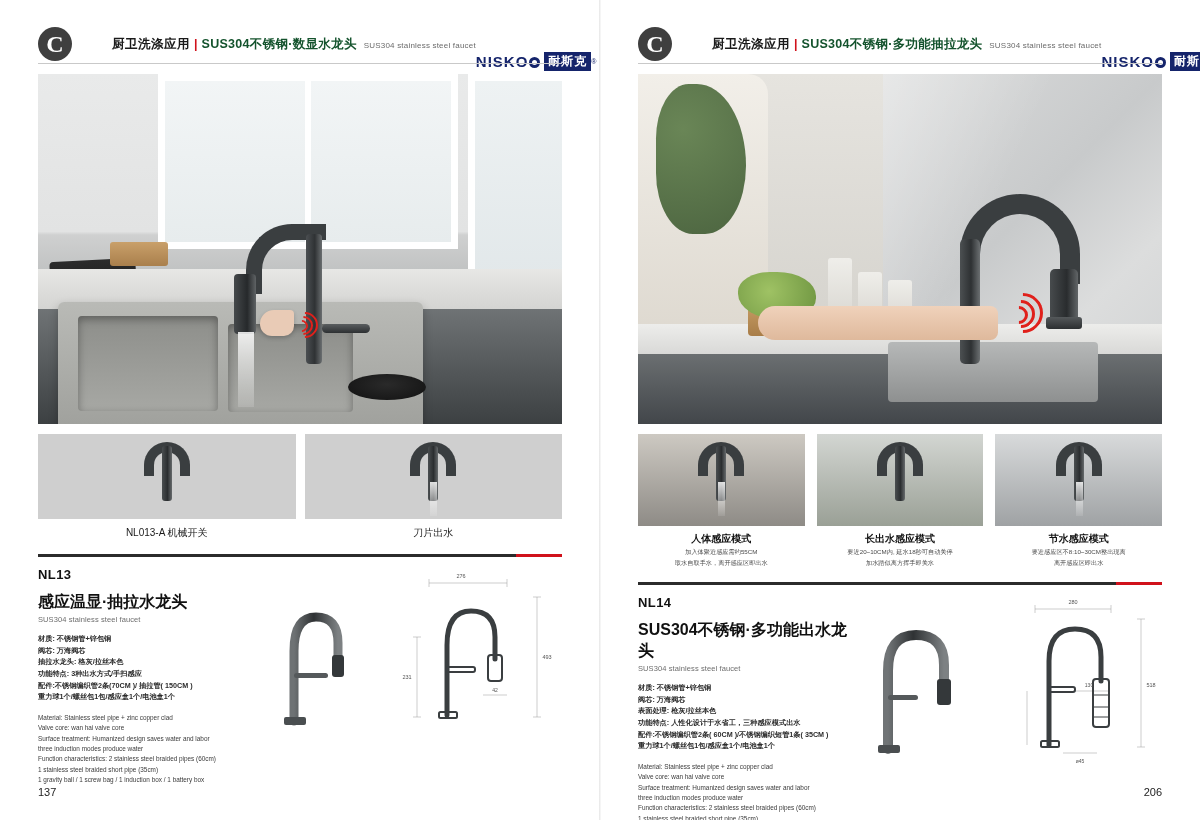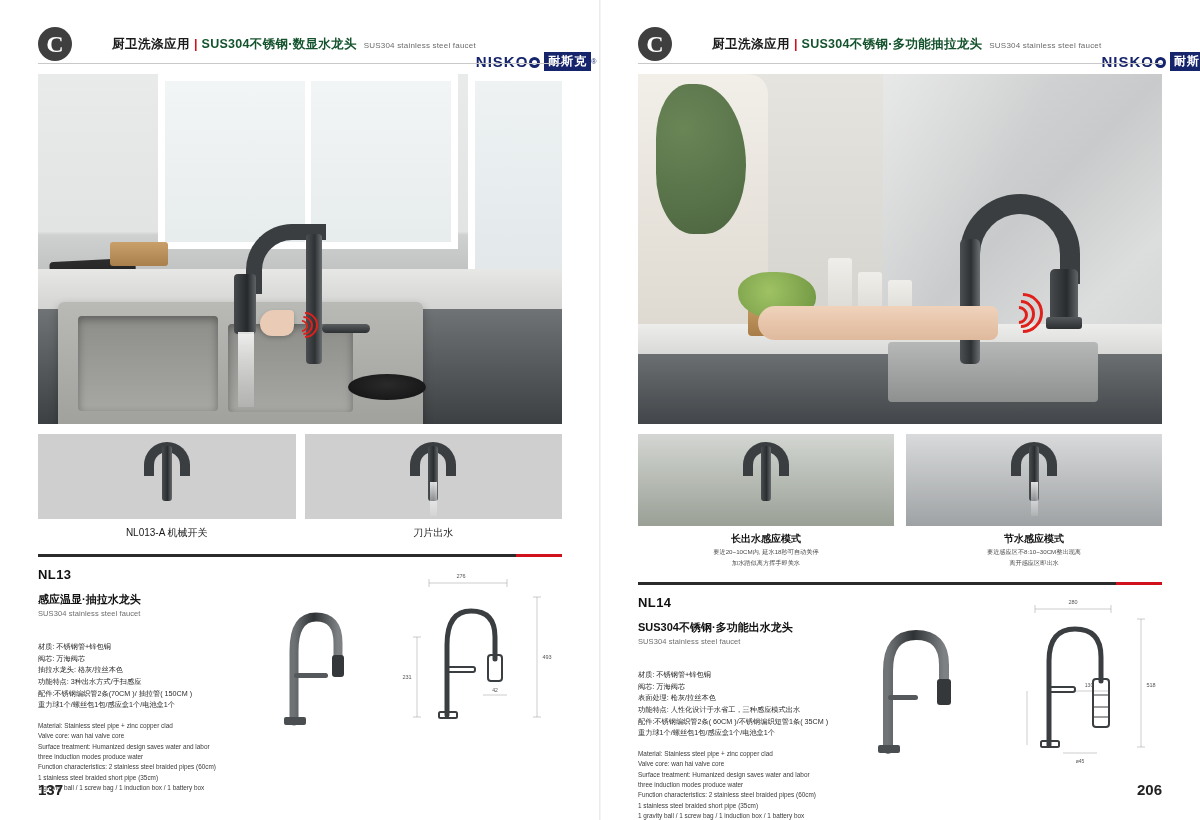--- a/index.html
+++ b/index.html
@@ -299,34 +299,34 @@
   }
   .div-rule::after{
     content:"";position:absolute;right:0;top:0;width:46px;height:3px;background:#d0111b;
   }
   
   .spec{
     display:flex;margin-top:10px;
   }
   .spec-left{width:210px;flex:0 0 auto;}
   .model{font-size:13px;font-weight:bold;color:#111;letter-spacing:.4px;}
-  .ptitle{font-size:11px;font-weight:bold;color:#111;margin-top:10px;}
+  .ptitle{font-size:16px;font-weight:bold;color:#111;margin-top:10px;}
   .psub{font-size:7.5px;color:#6d6d6d;margin-top:2px;letter-spacing:.1px;}
-  .plist{margin-top:23px;}
+  .plist{margin-top:9px;font-weight:bold;}
   .plist div{font-size:7.2px;color:#2b2b2b;line-height:1.62;}
   .elist{margin-top:10px;}
   .elist div{font-size:6.4px;color:#3a3a3a;line-height:1.62;}
   
   .draw{flex:1 1 auto;position:relative;height:175px;}
   .persp{position:absolute;left:6px;top:14px;width:120px;height:150px;}
   .tech{position:absolute;right:0;top:0;width:175px;height:172px;}
   svg{display:block;}
   
   .pgno{
-    position:absolute;bottom:22px;font-size:15px;color:#222;font-weight:bold;
+    position:absolute;bottom:22px;font-size:11px;color:#222;font-weight:normal;
   }
   .pgno.l{left:38px;}
   .pgno.r{right:38px;}
 </style>
 </head>
 <body>
 
 <div class="spread">
   <div class="gutter"></div>
 
@@ -503,20 +503,30 @@
       <div class="f2-tip"></div>
       <div class="arm"></div>
       <div class="waves2">
           <i></i>
           <i></i>
           <i></i>
         </div>
     </div>
 
     <div class="thumbs3">
+      <div class="thumb3">
+        <div class="img t5">
+          <div class="mini-arc"></div>
+          <div class="mini-f"></div>
+          <div class="mini-water"></div>
+        </div>
+        <div class="cap-cn">人体感应模式</div>
+        <div class="cap-sub">加入体聚近感应需约55CM</div>
+        <div class="cap-sub">取水自取手水，离开感应区即出水</div>
+      </div>
       <div class="thumb3">
         <div class="img t7">
           <div class="mini-arc"></div>
           <div class="mini-f"></div>
         </div>
         <div class="cap-cn">长出水感应模式</div>
         <div class="cap-sub">要近20~10CM内, 延水18秒可自动关停</div>
         <div class="cap-sub">加水踏似离方挥手即关水</div>
       </div>
       <div class="thumb3">

